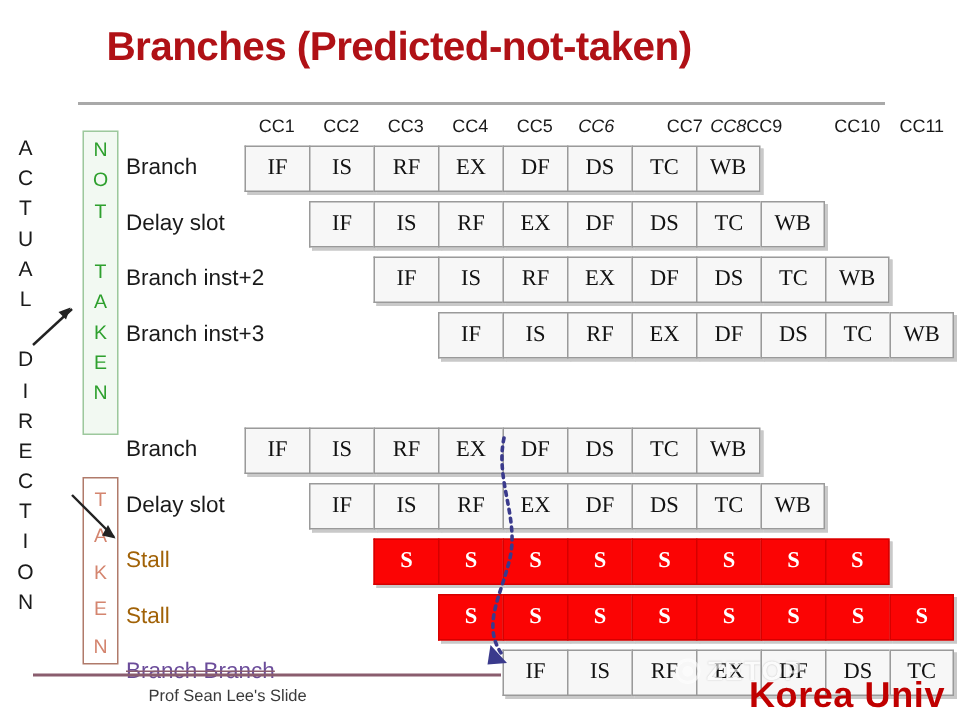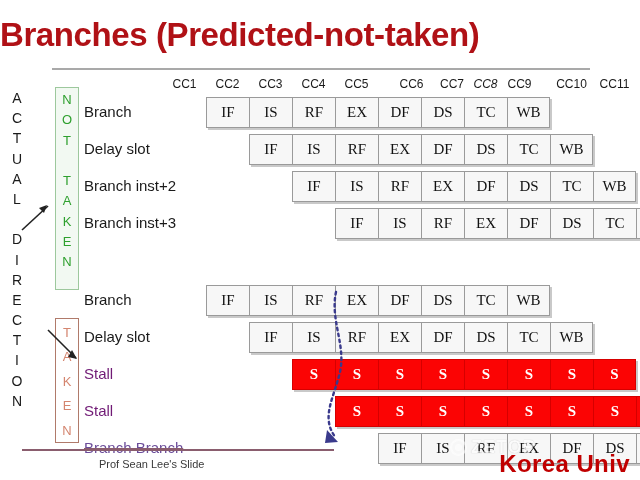--- a/index.html
+++ b/index.html
@@ -5,22 +5,22 @@
   html,body{margin:0;padding:0;background:#ffffff;}
   body{
     width:640px;height:480px;position:relative;overflow:hidden;
     font-family:"Liberation Sans", sans-serif;
     color:#1a1a1a;
   }
   #slide{position:absolute;inset:0;background:#ffffff;}
 
   
   #title{
-    position:absolute;left:0;top:16px;width:532px;text-align:left;
-    font-size:33px;font-weight:bold;letter-spacing:-0.4px;
+    position:absolute;left:0;top:16px;width:532px;text-align:center;
+    font-size:27px;font-weight:bold;letter-spacing:-0.4px;
     color:#b01116;font-family:"Liberation Sans", sans-serif;
     white-space:nowrap;
   }
   #title-rule{
     position:absolute;left:52px;top:68px;width:538px;height:2px;background:#a9a9a9;
   }
 
   
   #actual-direction{
     position:absolute;left:6px;top:88px;width:22px;
@@ -46,21 +46,21 @@
     border:1px solid #b07a6a;background:#ffffff;color:#d4856f;
     padding-top:2px;
   }
   #taken-box span{display:block;line-height:24.4px;height:24.4px;}
 
   
   .row-label{
     position:absolute;left:84px;font-size:15px;white-space:nowrap;color:#1a1a1a;
     height:18px;line-height:18px;
   }
-  .row-label.stall{color:#701a75;}
+  .row-label.stall{color:#a16207;}
   .row-label.target{color:#6b4c9a;text-decoration:line-through;
                     text-decoration-color:#8a5d6e;}
 
   
   #cc-headers{position:absolute;left:163px;top:76px;height:16px;}
   #cc-headers .cc{
     position:absolute;top:0;width:43px;text-align:center;
     font-size:12px;color:#1a1a1a;line-height:16px;
   }
 
@@ -68,21 +68,21 @@
   .pipe-row{position:absolute;height:31px;display:flex;}
   .cell{
     width:43px;height:31px;box-sizing:border-box;
     border:1px solid #9a9a9a;border-right:none;
     background:#f7f7f7;
     display:flex;align-items:center;justify-content:center;
     font-size:15px;color:#111;
     font-family:"Liberation Serif", serif;
   }
   .cell:last-child{border-right:1px solid #9a9a9a;}
-  .pipe-row.shadowed{filter:drop-shadow(2px 2px 0 #c9c9c9);margin-left:43px;}
+  .pipe-row.shadowed{filter:drop-shadow(2px 2px 0 #c9c9c9);}
 
   .stall-row .cell{
     background:#fb0404;border:1px solid #d60000;border-right:none;
     color:#ffffff;font-weight:bold;font-size:15px;
     font-family:"Liberation Serif", serif;
   }
   .stall-row .cell:last-child{border-right:1px solid #d60000;}
 
   
   #arrow-layer{position:absolute;left:0;top:0;width:640px;height:480px;pointer-events:none;}
@@ -165,24 +165,24 @@
       <span>E</span>
       <span>N</span>
     </div>
 
   <div id="cc-headers">
       <div class="cc" style="left: 0px;">CC1</div>
       <div class="cc" style="left: 43px;">CC2</div>
       <div class="cc" style="left: 86px;">CC3</div>
       <div class="cc" style="left: 129px;">CC4</div>
       <div class="cc" style="left: 172px;">CC5</div>
-      <div class="cc" style="left: 227px;">CC6</div>
-      <div class="cc" style="left: 258px; text-align: right;">CC7</div>
+      <div class="cc" style="left: 213px; font-style: italic;">CC6</div>
+      <div class="cc" style="left: 272px;">CC7</div>
       <div class="cc" style="left: 301px; font-style: italic;">CC8</div>
-      <div class="cc" style="left: 335px;">CC9</div>
+      <div class="cc" style="left: 325px;">CC9</div>
       <div class="cc" style="left: 387px;">CC10</div>
       <div class="cc" style="left: 430px;">CC11</div>
     </div>
 
   <div id="rows-layer">
       <div class="row-label" style="top: 103px;">Branch</div>
       <div class="pipe-row shadowed" style="left: 163px; top: 97px;">
         <div class="cell">IF</div>
         <div class="cell">IS</div>
         <div class="cell">RF</div>

